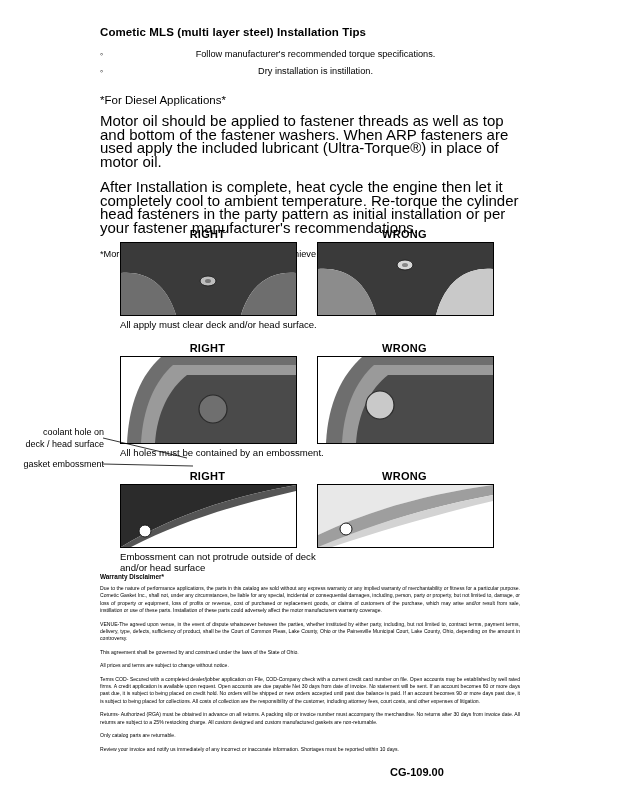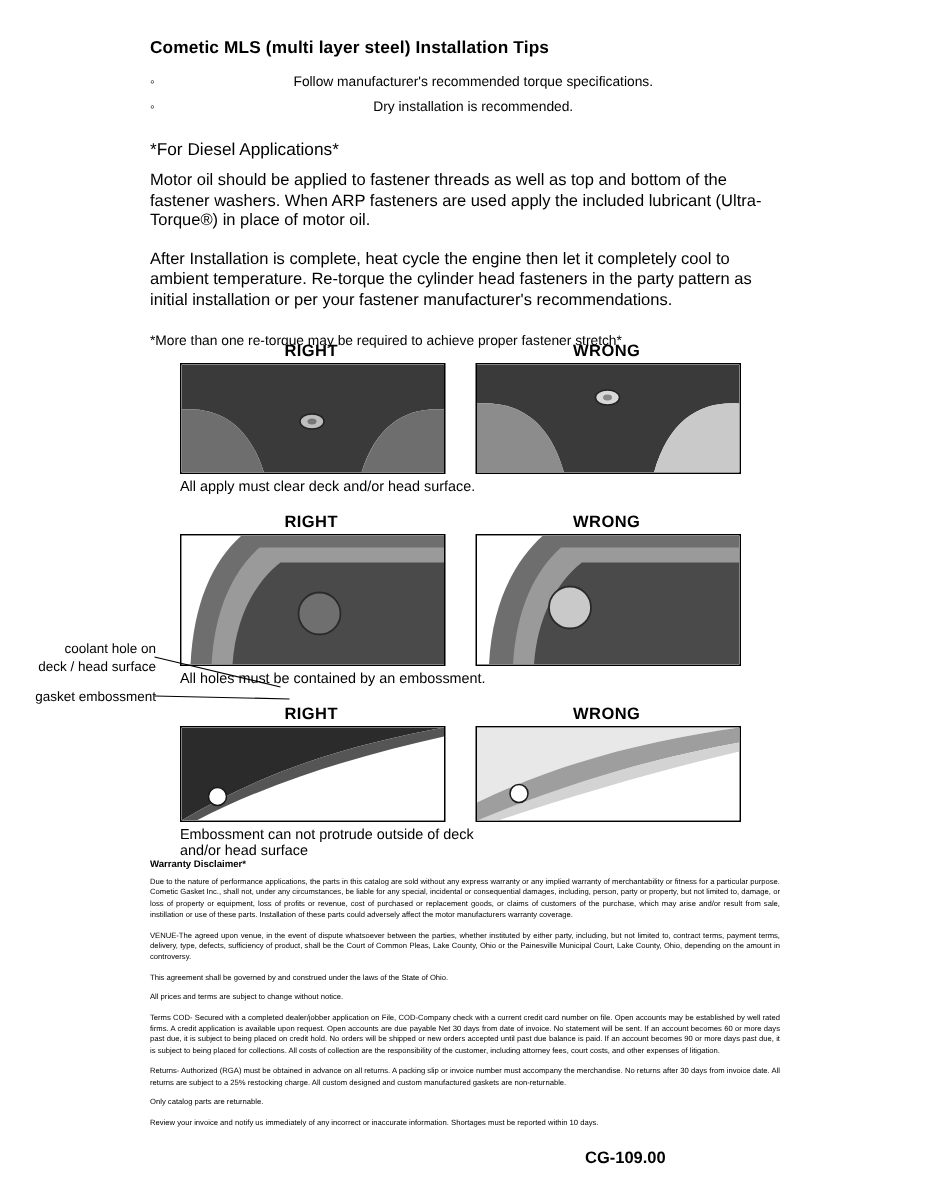--- a/index.html
+++ b/index.html
@@ -27,21 +27,21 @@
   ul.sub li{
     font-size:9.2px;line-height:14px;margin:0 0 1px 0;padding-left:10px;position:relative;
   }
   ul.sub li:before{
     content:"\2022";position:absolute;left:0;top:-1px;font-size:9px;
   }
   h2.subhead{
     font-size:11.5px;font-weight:normal;margin:16px 0 8px 0;
   }
   p.para{
-    font-size:11px;line-height:13.5px;margin:0 0 12px 0;
+    font-size:15px;line-height:13.5px;margin:0 0 12px 0;
   }
   p.note{
     font-size:9.2px;line-height:13.5px;margin:14px 0 0 0;
   }
 
   
   .figures{position:absolute;left:120px;top:228px;width:420px;}
   .figrow{position:relative;margin-bottom:4px;}
   .lbl{
     font-size:11px;font-weight:bold;text-align:center;letter-spacing:0.3px;
@@ -75,21 +75,21 @@
 </head>
 <body>
 
 <div class="page">
 
   <div class="content">
     <h1 class="title">Cometic MLS (multi layer steel) Installation Tips</h1>
 
     <ul class="bullets">
       <li>Follow manufacturer's recommended torque specifications.</li>
-      <li>Dry installation is recommended.</li>
+      <li>Dry installation is instillation.</li>
     </ul>
 
     <h2 class="subhead">*For Diesel Applications*</h2>
     <p class="para">Motor oil should be applied to fastener threads as well as top and bottom of the fastener washers. When ARP fasteners are used apply the included lubricant (Ultra-Torque®) in place of motor oil.</p>
     <p class="para">After Installation is complete, heat cycle the engine then let it completely cool to ambient temperature. Re-torque the cylinder head fasteners in the party pattern as initial installation or per your fastener manufacturer's recommendations.</p>
     <p class="note">*More than one re-torque may be required to achieve proper fastener stretch*</p>
   </div>
 
   <div class="figures">
 

